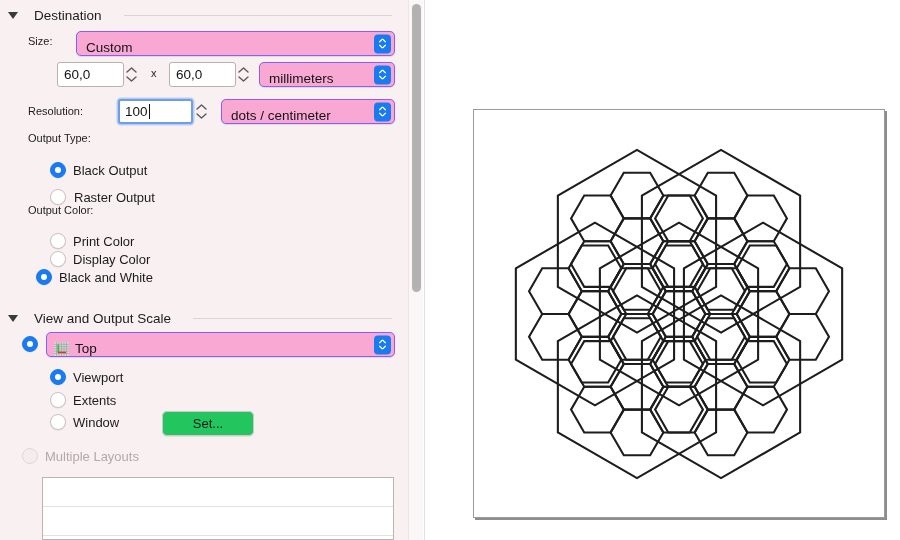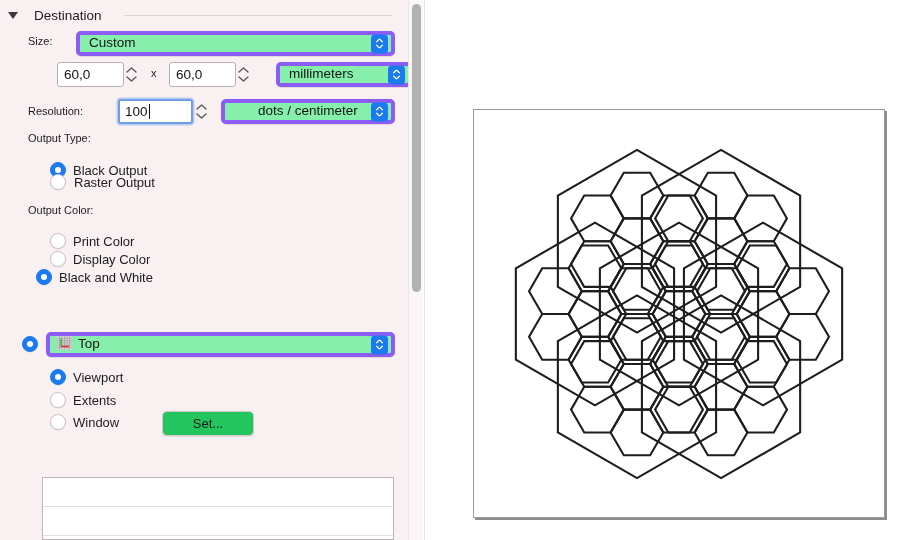--- a/index.html
+++ b/index.html
@@ -58,26 +58,26 @@
   .field-label {
     position: absolute;
     font-size: 11px;
     color: #1c1c1e;
     white-space: nowrap;
   }
 
   
   .popup {
     position: absolute;
-    background: #86efac;
-    border: 4px solid #8b5cf6;
+    background: #f9a8d4;
+    border: 1px solid #8b5cf6;
     border-radius: 5px;
     box-shadow: 0 0.5px 1px rgba(0,0,0,0.10);
     display: flex;
-    align-items: flex-start;
+    align-items: flex-end;
     box-sizing: border-box;
   }
   .popup .popup-text {
     font-size: 13.5px;
     color: #131313;
     padding-left: 9px;
     white-space: nowrap;
     overflow: hidden;
   }
   .popup .popup-arrows {
@@ -320,21 +320,21 @@
     </div>
     <div class="stepper" style="left:237px; top:62px;">
       <svg viewBox="0 0 11 6" width="11" height="6">
           <path d="M1 5 L5.5 1 L10 5" fill="none" stroke="#5a5a5a" stroke-width="1.4" stroke-linecap="round" stroke-linejoin="round"></path>
         </svg>
       <svg viewBox="0 0 11 6" width="11" height="6">
           <path d="M1 1 L5.5 5 L10 1" fill="none" stroke="#5a5a5a" stroke-width="1.4" stroke-linecap="round" stroke-linejoin="round"></path>
         </svg>
     </div>
 
-    <div class="popup" style="left:259px; top:62px; width:136px; height:25px;margin-left:17px;">
+    <div class="popup" style="left:259px; top:62px; width:136px; height:25px;">
       <span class="popup-text">millimeters</span>
       <span class="popup-arrows">
         <span class="chev">
             <svg viewBox="0 0 7 4" width="7" height="4">
               <path d="M0.4 3.6 L3.5 0.4 L6.6 3.6" fill="none" stroke="#ffffff" stroke-width="1.3" stroke-linecap="round" stroke-linejoin="round"></path>
             </svg>
           </span>
         <span class="chev">
             <svg viewBox="0 0 7 4" width="7" height="4">
               <path d="M0.4 0.4 L3.5 3.6 L6.6 0.4" fill="none" stroke="#ffffff" stroke-width="1.3" stroke-linecap="round" stroke-linejoin="round"></path>
@@ -351,21 +351,21 @@
     </div>
     <div class="stepper" style="left:195px; top:99px;">
       <svg viewBox="0 0 11 6" width="11" height="6">
           <path d="M1 5 L5.5 1 L10 5" fill="none" stroke="#5a5a5a" stroke-width="1.4" stroke-linecap="round" stroke-linejoin="round"></path>
         </svg>
       <svg viewBox="0 0 11 6" width="11" height="6">
           <path d="M1 1 L5.5 5 L10 1" fill="none" stroke="#5a5a5a" stroke-width="1.4" stroke-linecap="round" stroke-linejoin="round"></path>
         </svg>
     </div>
 
-    <div class="popup" style="left:221px; top:99px; width:174px; height:25px;padding-left:24px;">
+    <div class="popup" style="left:221px; top:99px; width:174px; height:25px;">
       <span class="popup-text">dots / centimeter</span>
       <span class="popup-arrows">
         <span class="chev">
             <svg viewBox="0 0 7 4" width="7" height="4">
               <path d="M0.4 3.6 L3.5 0.4 L6.6 3.6" fill="none" stroke="#ffffff" stroke-width="1.3" stroke-linecap="round" stroke-linejoin="round"></path>
             </svg>
           </span>
         <span class="chev">
             <svg viewBox="0 0 7 4" width="7" height="4">
               <path d="M0.4 0.4 L3.5 3.6 L6.6 0.4" fill="none" stroke="#ffffff" stroke-width="1.3" stroke-linecap="round" stroke-linejoin="round"></path>
@@ -373,40 +373,45 @@
           </span>
       </span>
     </div>
 
     <span class="field-label" style="left:28px; top:132px;">Output Type:</span>
 
     <div class="radio-row" style="left:50px; top:161px;">
       <span class="radio on"></span>
       <span class="radio-label">Black Output</span>
     </div>
-    <div class="radio-row" style="left:50px; top:173px;gap:8px;">
+    <div class="radio-row" style="left:50px; top:188px;gap:8px;">
       <span class="radio"></span>
       <span class="radio-label">Raster Output</span>
     </div>
 
     <span class="field-label" style="left:28px; top:204px;">Output Color:</span>
 
     <div class="radio-row" style="left:50px; top:232px;">
       <span class="radio"></span>
       <span class="radio-label">Print Color</span>
     </div>
     <div class="radio-row" style="left:50px; top:250px;">
       <span class="radio"></span>
       <span class="radio-label">Display Color</span>
     </div>
     <div class="radio-row" style="left:36px; top:268px;">
       <span class="radio on"></span>
       <span class="radio-label">Black and White</span>
     </div>
 
+    <div class="group-header" style="top:309px; left:8px; width:384px;">
+      <span class="disclosure"></span>
+      <span class="group-title">View and Output Scale</span>
+      <span class="group-rule"></span>
+    </div>
 
     <span class="radio on" style="position:absolute; left:22px; top:336px;"></span>
 
     <div class="popup" style="left:46px; top:332px; width:349px; height:25px;">
       <span class="topicon">
         <svg viewBox="0 0 15 14" width="15" height="14">
           <rect x="0" y="0" width="15" height="14" fill="#d6d6d6"></rect>
           <g stroke="#9a9a9a" stroke-width="0.6">
             <path d="M2.5 0 V14 M5 0 V14 M7.5 0 V14 M10 0 V14 M12.5 0 V14"></path>
             <path d="M0 2.3 H15 M0 4.6 H15 M0 6.9 H15 M0 9.2 H15 M0 11.5 H15"></path>
@@ -440,20 +445,24 @@
     </div>
     <div class="radio-row" style="left:50px; top:413px;text-align:right;">
       <span class="radio"></span>
       <span class="radio-label">Window</span>
     </div>
 
     <div class="pushbutton" style="left:162px; top:411px; width:92px; height:25px;">
       <span>Set...</span>
     </div>
 
+    <div class="radio-row" style="left:22px; top:447px;">
+      <span class="radio disabled"></span>
+      <span class="radio-label disabled">Multiple Layouts</span>
+    </div>
 
     <div class="listbox" style="left:42px; top:477px; width:352px; height:63px;">
       <div class="listrow"></div>
       <div class="listrow"></div>
       <div class="listrow"></div>
     </div>
 
   </div>
 
   <div class="scrolltrack">

